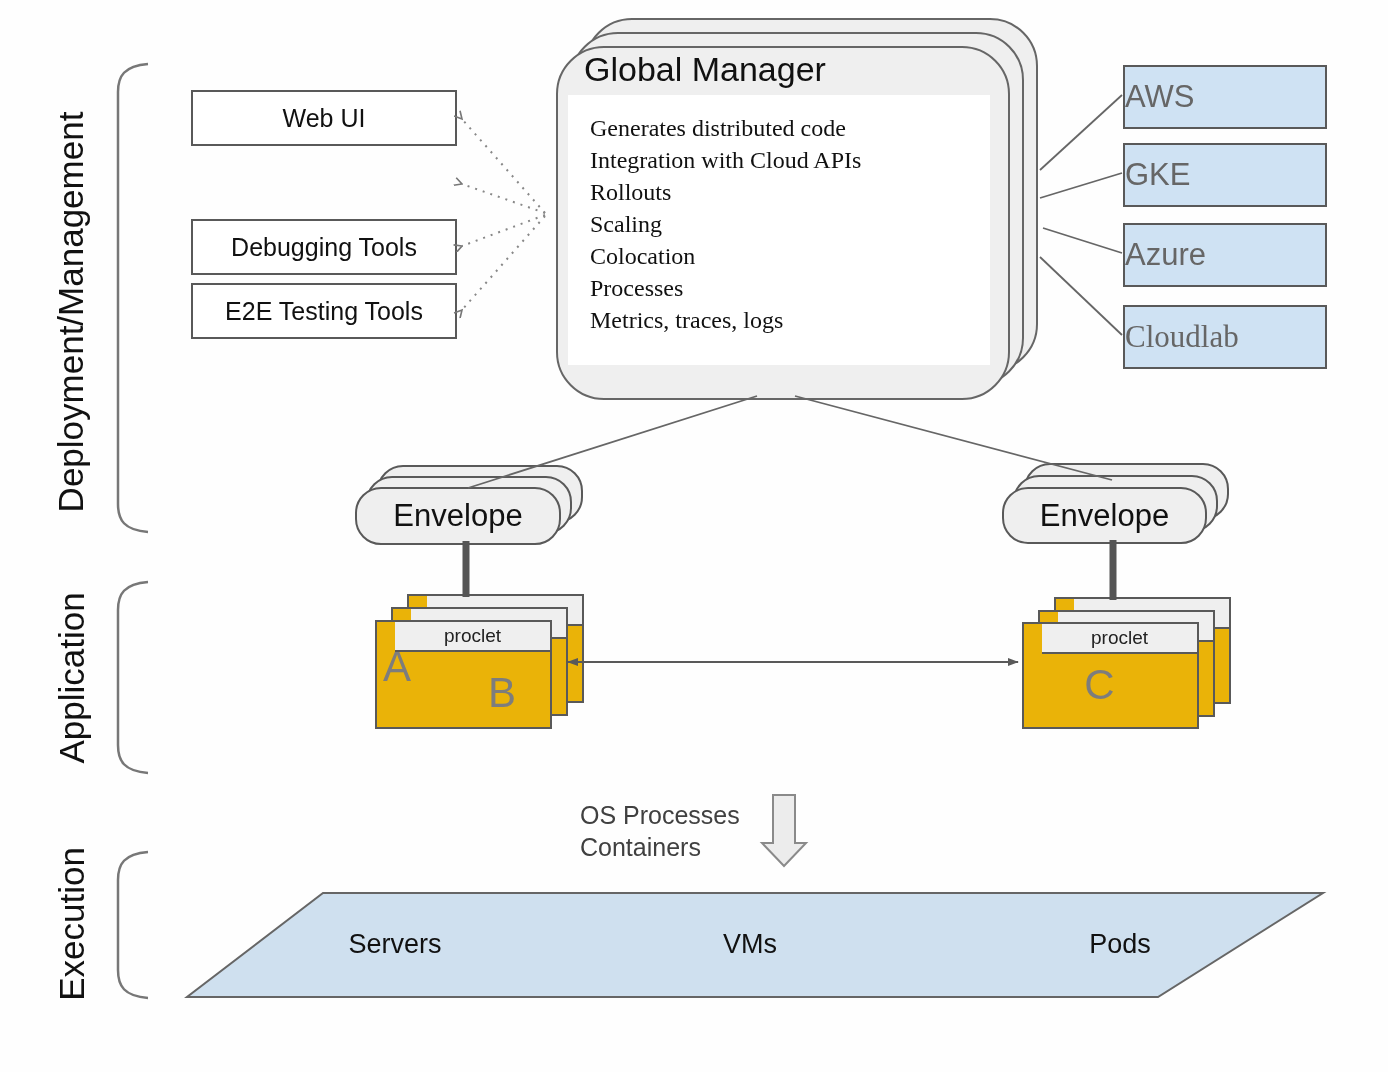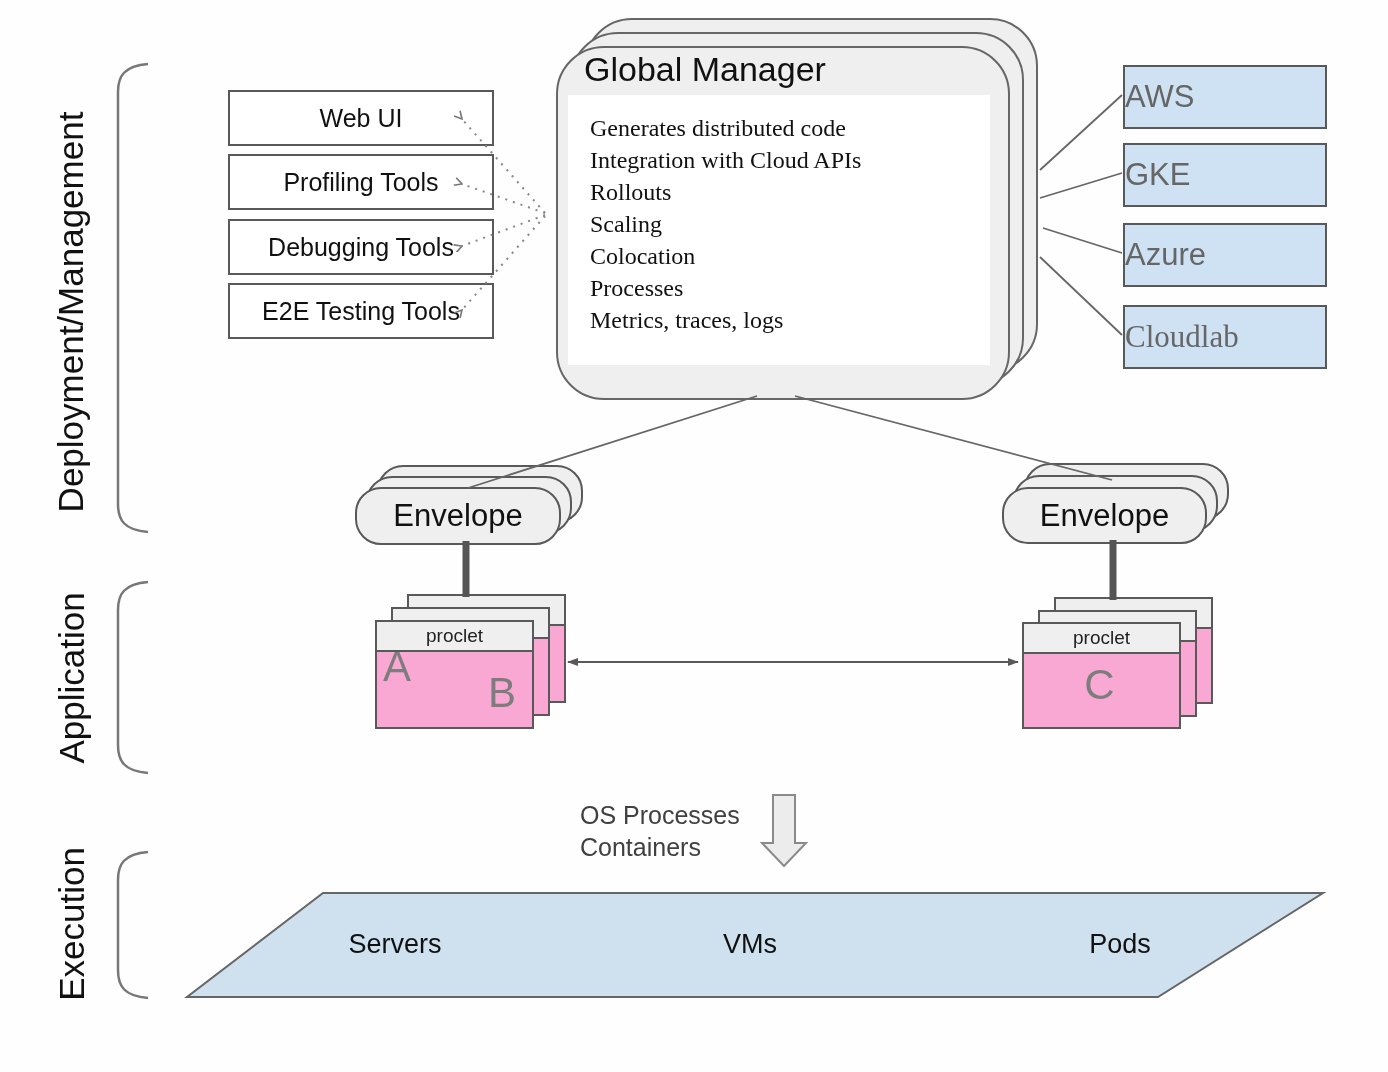--- a/index.html
+++ b/index.html
@@ -15,21 +15,21 @@
   .vlabel{
     position:absolute;transform:translate(-50%,-50%) rotate(-90deg);
     white-space:nowrap;font-size:35px;color:#111;z-index:2;
   }
 
   
   .toolbox{
     position:absolute;left:191px;width:262px;height:52px;
     border:2px solid #595959;background:#ffffff;
     display:flex;align-items:center;justify-content:center;
-    font-size:25px;color:#111;z-index:3;margin-left:37px;
+    font-size:25px;color:#111;z-index:3;
   }
 
   
   .cloudbox{
     position:absolute;left:1123px;width:200px;height:60px;
     border:2px solid #595959;background:#cfe2f3;
     display:flex;align-items:center;
     font-size:31px;color:#666666;z-index:3;
   }
 
@@ -56,21 +56,21 @@
     border:2px solid #595959;border-radius:26px;background:#efefef;z-index:2;
   }
   .env-front{
     display:flex;align-items:center;justify-content:center;
     font-size:31px;color:#111;z-index:3;
   }
 
   
   .card{
     position:absolute;width:155px;height:105px;
-    border:2px solid #595959;background:#f9a8d4;z-index:2;
+    border:2px solid #595959;background:#eab308;z-index:2;padding-left:18px;
   }
   .card.front{z-index:3;}
   .card-header{
     height:28px;background:#efefef;border-bottom:2px solid #595959;
     display:flex;align-items:center;justify-content:center;
     font-size:19px;color:#222;
   }
   .proclet-letter{
     position:absolute;font-size:42px;color:#7d7d7d;z-index:4;line-height:1;
   }
@@ -95,23 +95,20 @@
 
     <path d="M773,795 L795,795 L795,843 L806,843 L784,866 L762,843 L773,843 Z" fill="#ececec" stroke="#8a8a8a" stroke-width="2"></path>
   </svg>
 
   <div class="vlabel" style="left:71px;top:312px;">Deployment/Management</div>
   <div class="vlabel" style="left:72px;top:678px;">Application</div>
   <div class="vlabel" style="left:72px;top:924px;">Execution</div>
 
   <div class="toolbox" style="top:90px;">
     <span>Web UI</span>
-  </div>
-  <div class="toolbox" style="top:154px;">
-    <span>Profiling Tools</span>
   </div>
   <div class="toolbox" style="top:219px;">
     <span>Debugging Tools</span>
   </div>
   <div class="toolbox" style="top:283px;align-items:center;">
     <span>E2E Testing Tools</span>
   </div>
 
   <div class="gm-layer" style="left:584px;top:18px;"></div>
   <div class="gm-layer" style="left:570px;top:32px;"></div>

